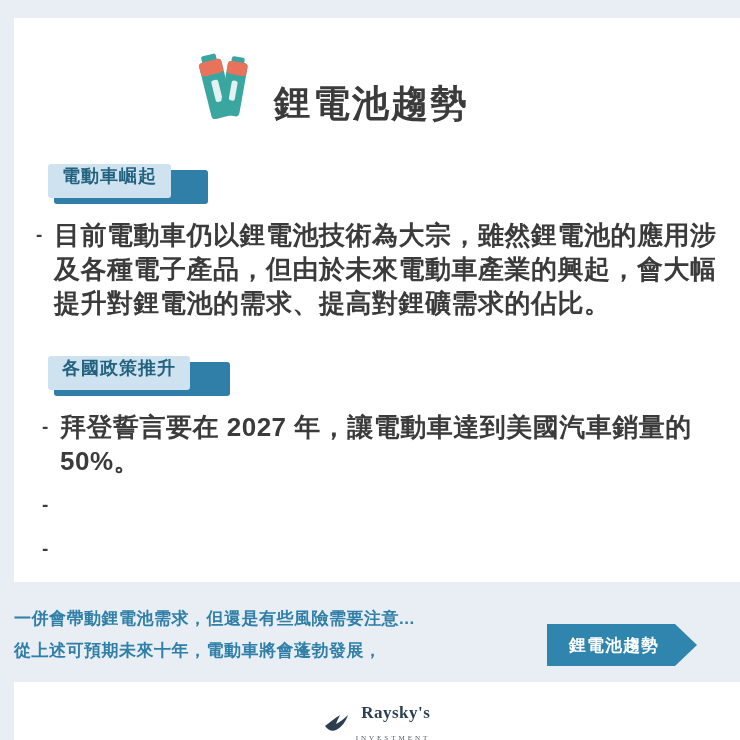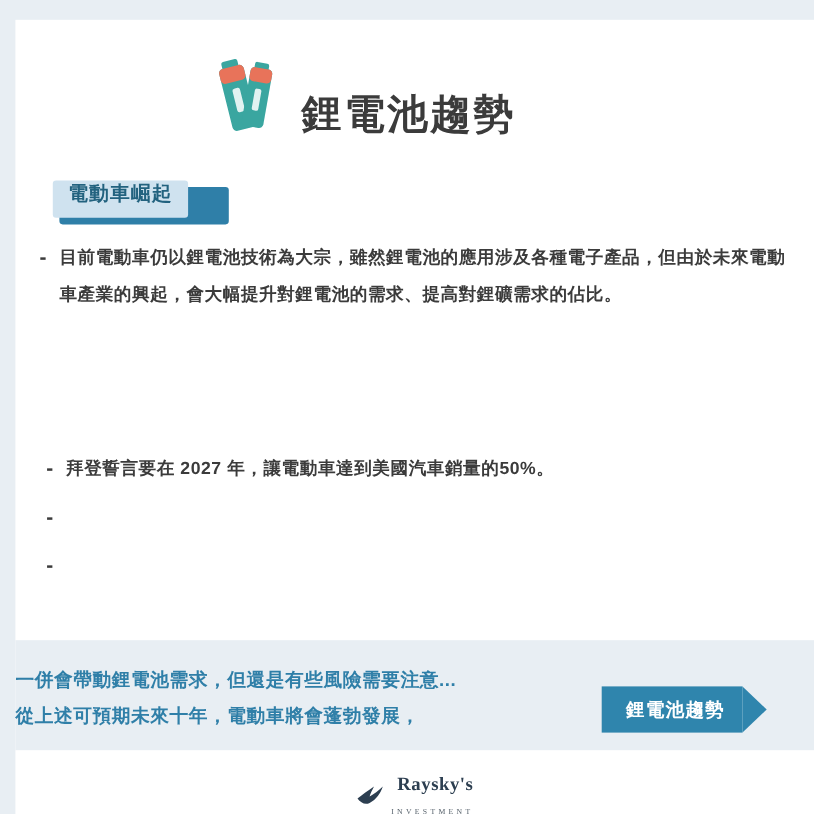--- a/index.html
+++ b/index.html
@@ -109,21 +109,21 @@
   }
   .dash {
     flex: 0 0 auto;
     width: 18px;
     font-size: 19px;
     font-weight: bold;
     color: #3b3b3b;
     line-height: 34px;
   }
   .btext {
-    font-size: 16px;
+    font-size: 26px;
     font-weight: bold;
     line-height: 34px;
     letter-spacing: 0.5px;
     color: #3b3b3b;
   }
 
   
   .footer-box {
     position: absolute;
     left: 0;
@@ -242,20 +242,26 @@
       </div>
     </div>
 
     <div class="bullet-block" style="left:22px; top:200px; width:690px;">
       <div class="bullet">
         <div class="dash">-</div>
         <div class="btext">目前電動車仍以鋰電池技術為大宗，雖然鋰電池的應用涉及各種電子產品，但由於未來電動車產業的興起，會大幅提升對鋰電池的需求、提高對鋰礦需求的佔比。</div>
       </div>
     </div>
 
+    <div class="tag-wrap" style="left:34px; top:338px;">
+      <div class="tag-back" style="width:176px;"></div>
+      <div class="tag-front">
+        <span>各國政策推升</span>
+      </div>
+    </div>
 
     <div class="bullet-block" style="left:28px; top:392px; width:690px;">
       <div class="bullet">
         <div class="dash">-</div>
         <div class="btext">拜登誓言要在 2027 年，讓電動車達到美國汽車銷量的50%。</div>
       </div>
       <div class="bullet">
         <div class="dash">-</div>
       </div>
       <div class="bullet">

